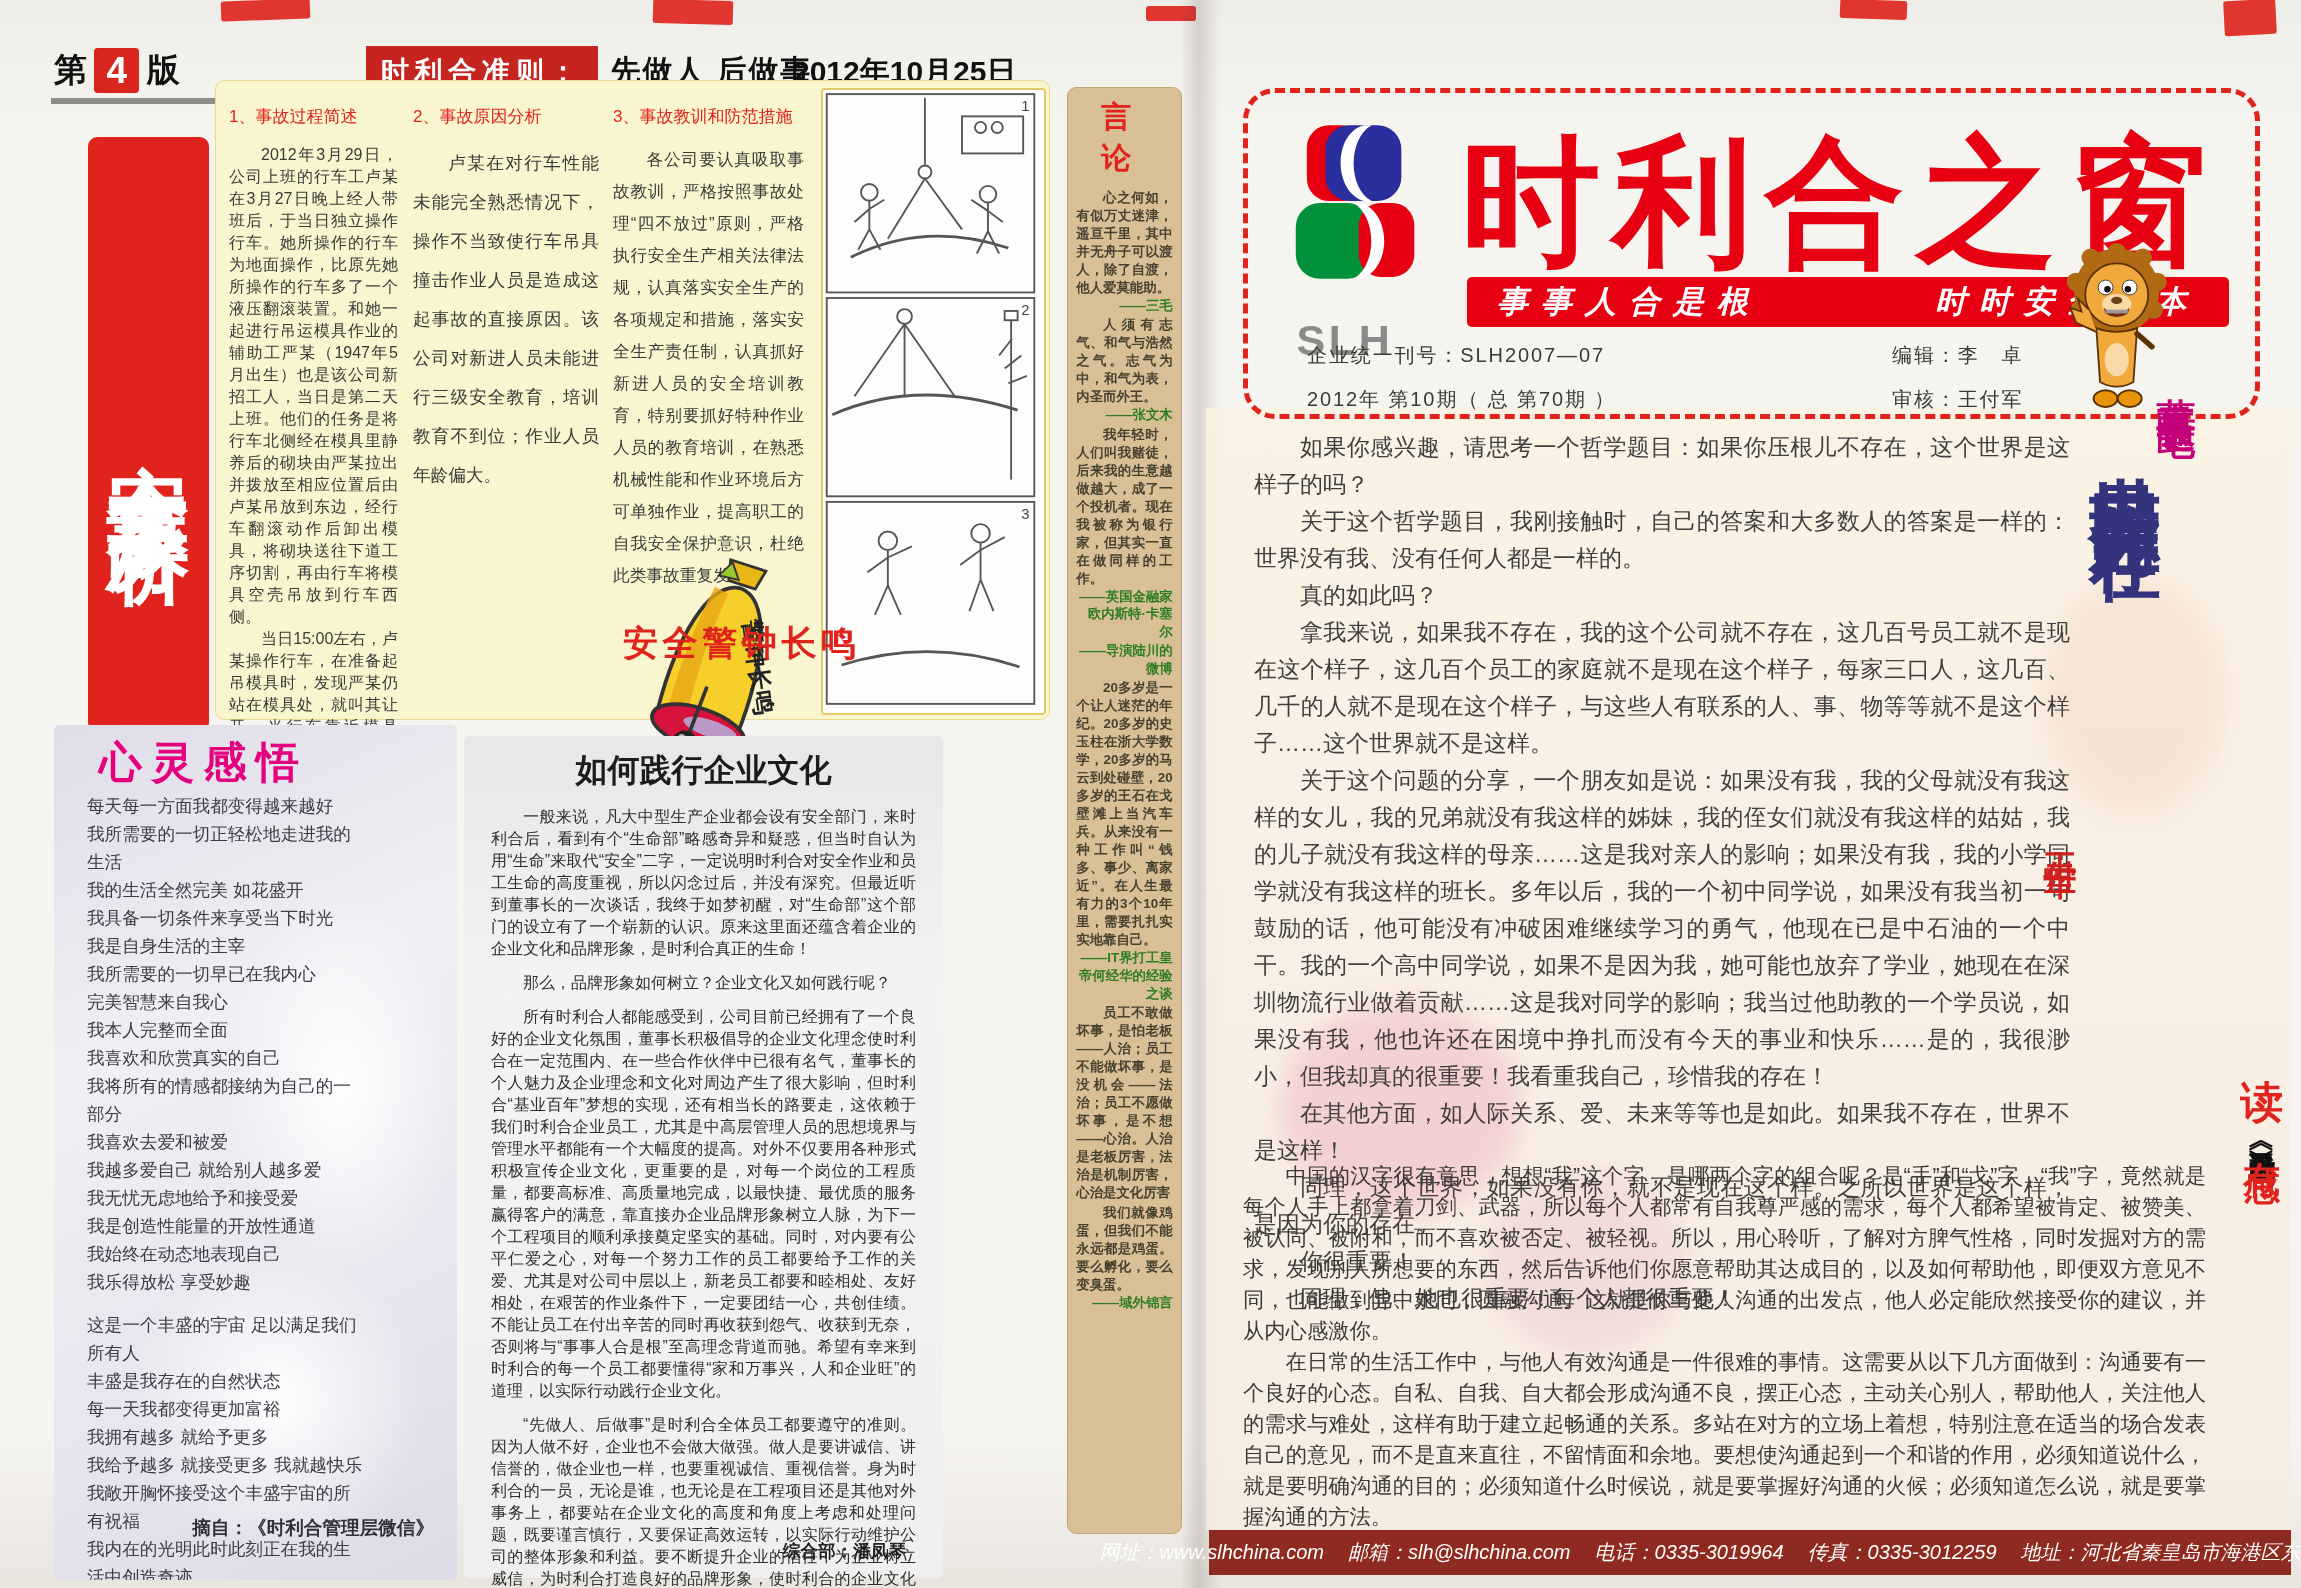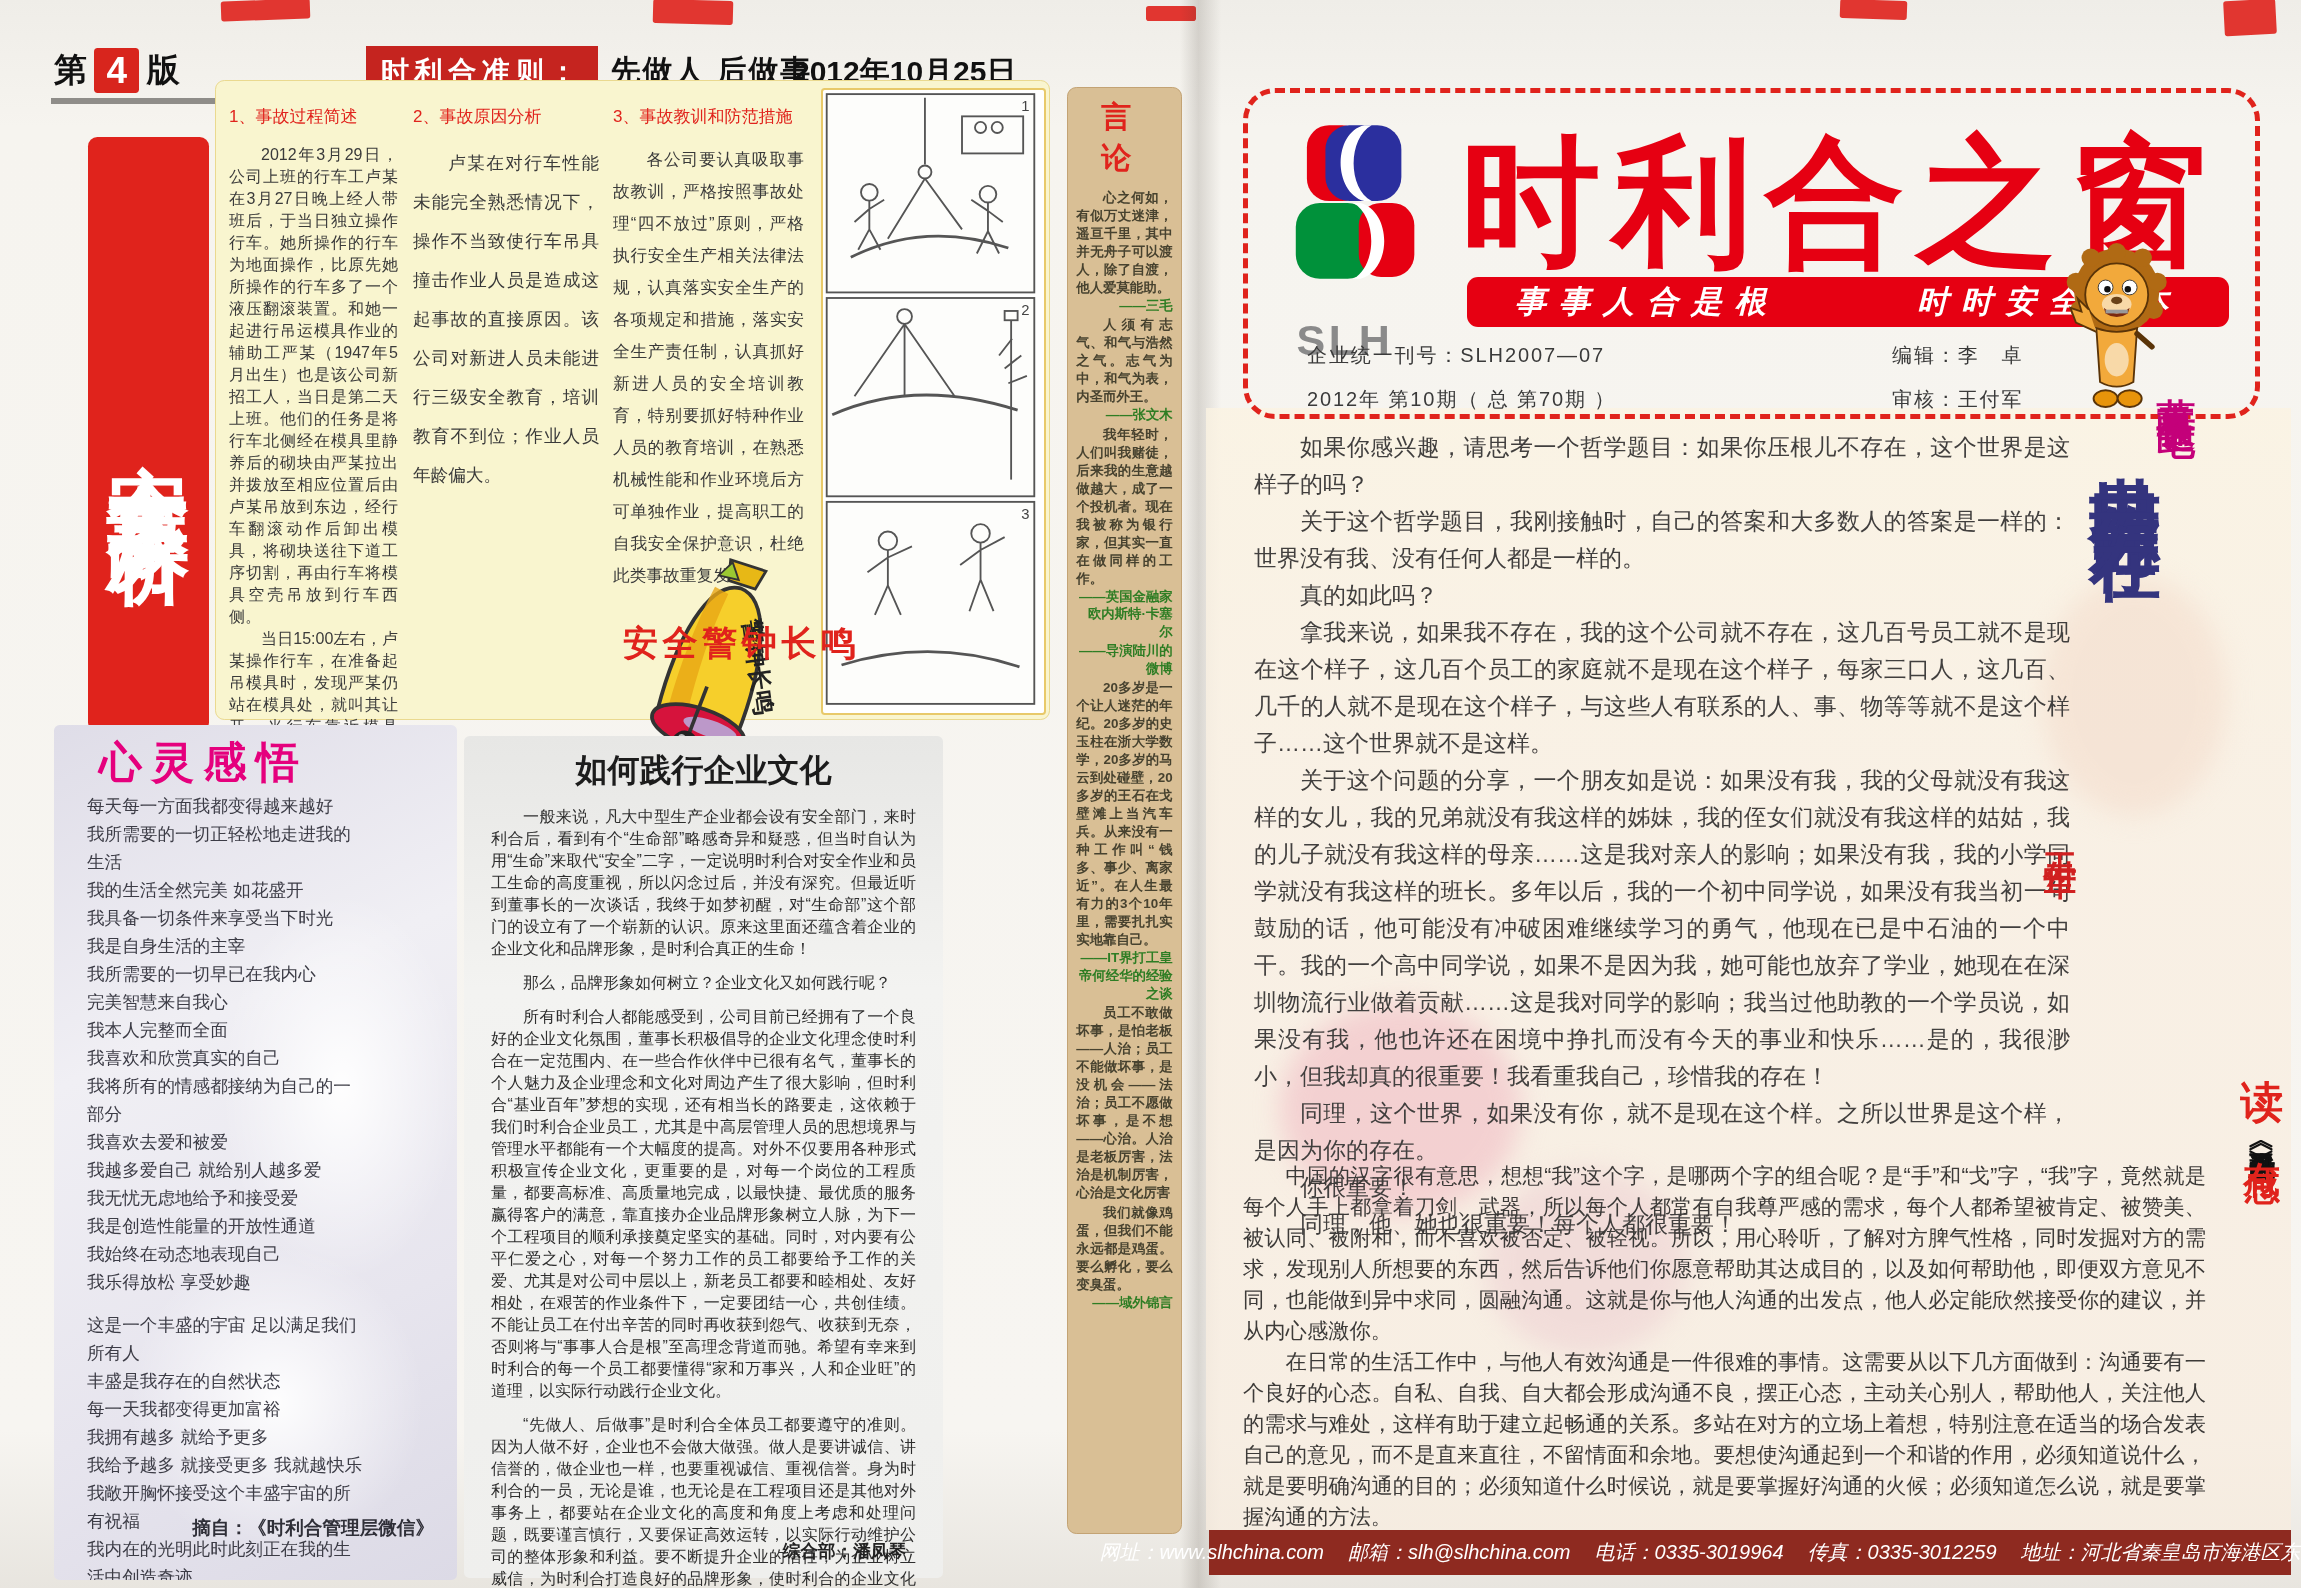--- a/index.html
+++ b/index.html
@@ -62,22 +62,22 @@
   .yanlun-title{text-align:center;color:#e0231c;font-weight:bold;font-size:30px;letter-spacing:16.7px;margin-bottom:9.3px;}
   .quote{font-size:13.4px;line-height:18px;color:#47422f;font-weight:bold;text-align:justify;}
   .quote p{margin:0;text-indent:2em;}
   .quote-author{text-align:right;color:#2e7d24;font-weight:bold;font-size:13.4px;line-height:17.6px;margin-bottom:1.9px;}
   
   .masthead{left:1243px;top:88px;width:1007px;height:321px;border:5.6px dashed #e0231c;border-radius:32px;}
   .slh-logo{position:absolute;left:20.4px;top:30px;}
   .slh-text{position:absolute;left:28px;top:193px;font-size:43px;font-weight:bold;color:#8a8a8a;letter-spacing:3.7px;}
   .mast-title{position:absolute;left:213px;top:16.7px;width:770px;font-size:139px;font-weight:bold;color:#e60012;
               font-family:"DejaVu Serif","Liberation Serif",serif;letter-spacing:13px;white-space:nowrap;}
-  .mast-bar{position:absolute;left:219px;top:184px;width:762px;height:50px;background:#e60012;border-radius:11px;
-            display:flex;align-items:center;justify-content:space-between;padding:0 48px;box-sizing:border-box;text-align:right;}
+  .mast-bar{position:absolute;left:219px;top:184px;width:762px;height:50px;background:#e60012;border-radius:5px;
+            display:flex;align-items:center;justify-content:space-between;padding:0 30px;box-sizing:border-box;text-align:right;}
   .mast-bar span{color:#fff;font-size:31px;font-weight:bold;font-style:italic;letter-spacing:13px;
                  font-family:"DejaVu Serif",serif;}
   .mast-info{position:absolute;left:59px;font-size:20px;color:#3a3a3a;letter-spacing:1.9px;}
   .lion-wrap{left:2048px;top:243px;width:130px;height:176px;z-index:5;}
   
   .rose{position:absolute;border-radius:50%;filter:blur(13px);}
   .essay1{left:1254px;top:429px;width:816px;font-size:23px;line-height:37px;color:#413f3e;}
   .essay1 p{margin:0;text-indent:2em;}
   .callig-col{color:#c4007a;font-weight:bold;font-size:39px;font-family:"DejaVu Serif",serif;letter-spacing:5.6px;}
   .callig-title{color:#34347e;font-weight:bold;font-size:72px;font-family:"DejaVu Serif",serif;letter-spacing:9.3px;}
@@ -358,20 +358,21 @@
     </svg>
   </div>
 
   <div class="abs essay1 justify">
 
   <p>如果你感兴趣，请思考一个哲学题目：如果你压根儿不存在，这个世界是这样子的吗？</p>
       <p>关于这个哲学题目，我刚接触时，自己的答案和大多数人的答案是一样的：世界没有我、没有任何人都是一样的。</p>
       <p>真的如此吗？</p>
       <p>拿我来说，如果我不存在，我的这个公司就不存在，这几百号员工就不是现在这个样子，这几百个员工的家庭就不是现在这个样子，每家三口人，这几百、几千的人就不是现在这个样子，与这些人有联系的人、事、物等等就不是这个样子……这个世界就不是这样。</p>
       <p>关于这个问题的分享，一个朋友如是说：如果没有我，我的父母就没有我这样的女儿，我的兄弟就没有我这样的姊妹，我的侄女们就没有我这样的姑姑，我的儿子就没有我这样的母亲……这是我对亲人的影响；如果没有我，我的小学同学就没有我这样的班长。多年以后，我的一个初中同学说，如果没有我当初一句鼓励的话，他可能没有冲破困难继续学习的勇气，他现在已是中石油的一个中干。我的一个高中同学说，如果不是因为我，她可能也放弃了学业，她现在在深圳物流行业做着贡献……这是我对同学的影响；我当过他助教的一个学员说，如果没有我，他也许还在困境中挣扎而没有今天的事业和快乐……是的，我很渺小，但我却真的很重要！我看重我自己，珍惜我的存在！</p>
+      <p>在其他方面，如人际关系、爱、未来等等也是如此。如果我不存在，世界不是这样！</p>
       <p>同理，这个世界，如果没有你，就不是现在这个样。之所以世界是这个样，是因为你的存在。</p>
       <p>你很重要！</p>
       <p>同理，他、她也很重要！每个人都很重要！</p>
     </div>
   <div class="abs vtext callig-col" style="left:2150px;top:367px;">董事长随笔</div>
   <div class="abs vtext callig-title" style="left:2078px;top:419px;">世界因你而存在</div>
   <div class="abs vtext callig-author" style="left:2037px;top:827px;">王付军</div>
 
   <div class="abs essay2 justify">
     <div>

